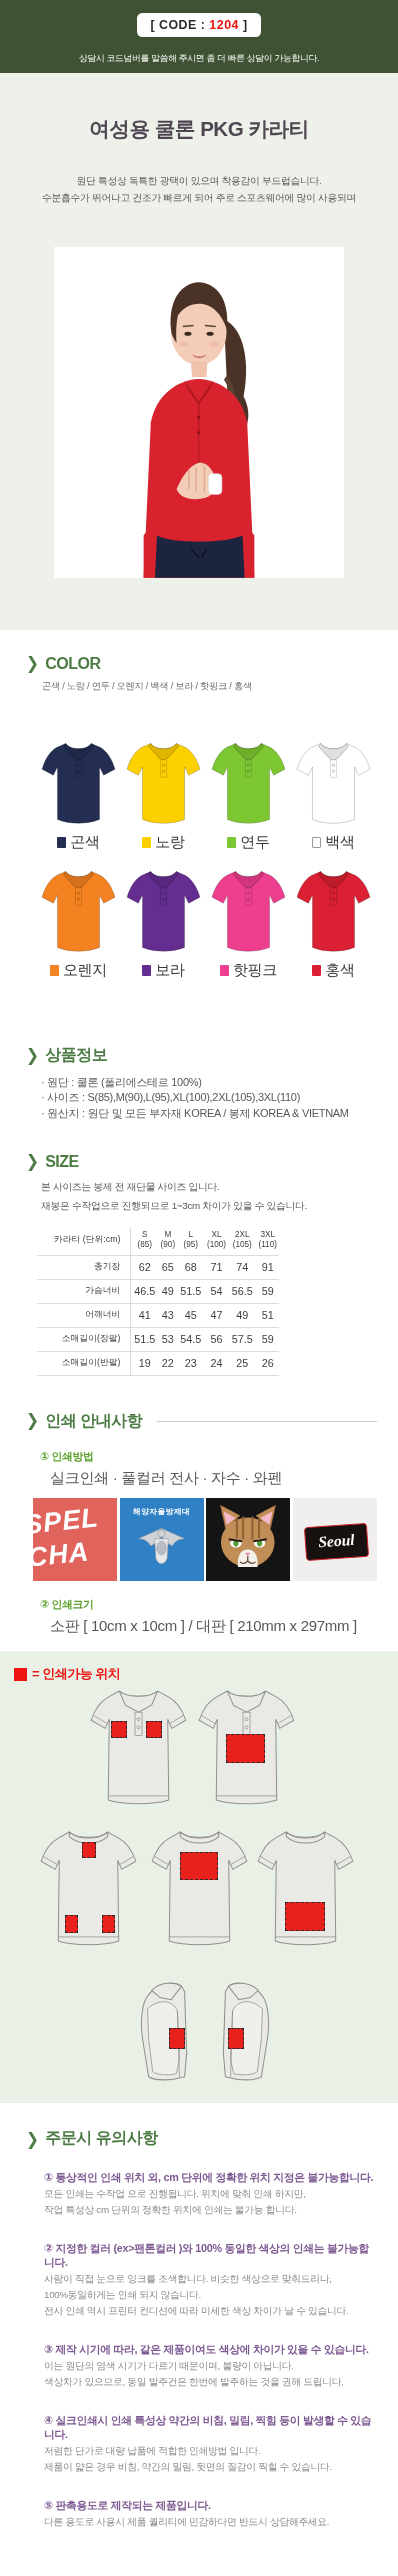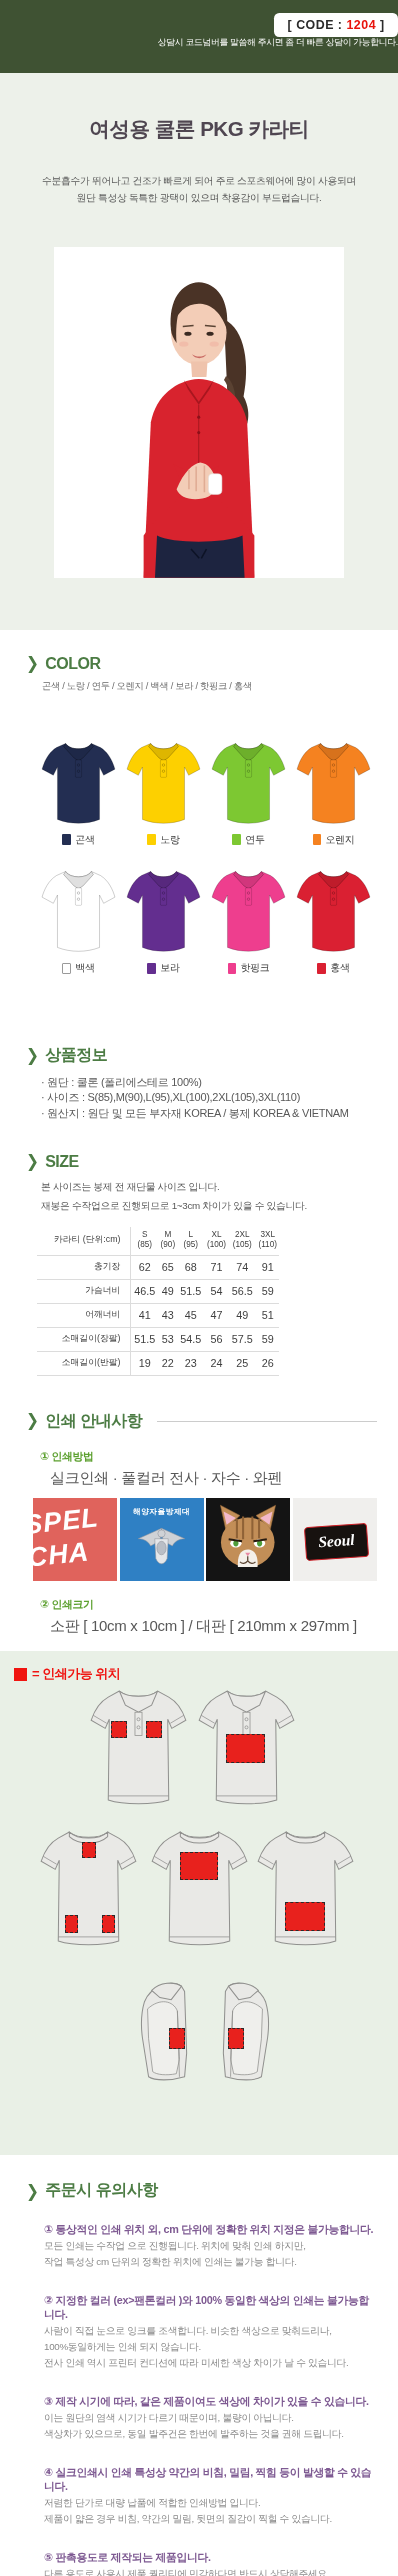--- a/index.html
+++ b/index.html
@@ -1,23 +1,23 @@
 <!DOCTYPE html>
 <html style="font-size:8.2px"><head>
 <meta charset="utf-8">
 <style>
   html,body{margin:0;padding:0;background:#ffffff;}
   body{width:398px;font-family:"Liberation Sans","DejaVu Sans",sans-serif;-webkit-font-smoothing:antialiased;}
   .page{width:398px;height:2778px;position:relative;background:#fff;overflow:hidden;}
 
   
-  .banner{height:73px;background:#3f5233;text-align:right;}
+  .banner{height:73px;background:#3f5233;text-align:center;}
   .code-box{display:inline-block;margin-top:13.4px;background:#ffffff;border-radius:5.2px;padding:4.6px 13.4px;font-size:12.4px;font-weight:bold;color:#2b2b2b;letter-spacing:0.5px;}
   .code-num{color:#e8130c;}
-  .banner-sub{margin-top:0;color:#ffffff;font-size:8.8px;letter-spacing:-0.3px;}
+  .banner-sub{margin-top:16px;color:#ffffff;font-size:8.8px;letter-spacing:-0.3px;}
 
   
   .intro{height:174px;background:#edf1ea;text-align:center;}
   .intro-title{padding-top:42px;font-size:20.6px;font-weight:800;color:#4f4651;letter-spacing:-0.5px;}
   .intro-desc{margin-top:30px;font-size:9.8px;line-height:16.5px;color:#585858;letter-spacing:-0.3px;}
 
   
   .photo-section{height:383px;background:#edf1ea;}
   .photo-box{width:290px;height:331px;margin:0 auto;background:#ffffff;overflow:hidden;}
 
@@ -29,21 +29,21 @@
   .sec-heading .rule{flex:1;height:1px;background:#cccccc;margin:0 20.6px 0 14.4px;}
 
   .color-list{margin:6.7px 0 0 42px;font-size:9.3px;color:#6a6a6a;letter-spacing:-0.3px;}
 
   .swatch-grid{margin:44px 0 0 36px;width:340px;display:flex;flex-wrap:wrap;}
   .swatch{width:85px;height:114px;margin-bottom:14.4px;text-align:center;}
   .swatch-shirt{width:77px;height:93px;display:block;margin:0 auto;}
   .swatch-label{margin-top:3.1px;display:flex;align-items:center;justify-content:center;gap:4.1px;}
   .chip{width:8.8px;height:11.3px;display:inline-block;border-radius:1px;}
   .chip.outline{border:0.5px solid #9a9a9a;box-sizing:border-box;}
-  .swatch-name{font-size:10px;color:#383838;letter-spacing:-0.3px;}
+  .swatch-name{font-size:15px;color:#383838;letter-spacing:-0.3px;}
 
   .info-items{margin:8.2px 0 0 41px;font-size:11px;line-height:15.5px;color:#585858;letter-spacing:-0.3px;}
 
   .size-notes{margin:7.2px 0 0 41px;font-size:9.8px;line-height:18.5px;color:#585858;letter-spacing:-0.3px;}
   table.size-table{margin:11.3px 0 0 37px;border-collapse:collapse;width:242px;}
   .size-table th,.size-table td{font-weight:normal;text-align:center;color:#3f3f3f;}
   .size-table thead th{font-size:8.2px;line-height:9.8px;padding:3.1px 0 5.2px 0;}
   .size-table tbody tr{border-top:0.5px solid #dcdcdc;}
   .size-table tbody tr:last-child{border-bottom:0.5px solid #dcdcdc;}
   .size-table td{font-size:10.8px;height:21px;}
@@ -57,21 +57,21 @@
   .sample{width:84px;height:83px;overflow:hidden;position:relative;}
   .s1{background:#e0635c;}
   .s1 .st{position:absolute;left:-7.2px;top:7.2px;transform:rotate(-6deg);color:#ffffff;font-size:27px;font-weight:800;font-style:italic;line-height:33px;letter-spacing:1px;white-space:nowrap;}
   .s2{background:#2f80c4;text-align:center;}
   .s2 .txt{margin-top:9.3px;color:#ffffff;font-size:7.7px;font-weight:bold;letter-spacing:0.5px;}
   .s3{background:#141414;}
   .s4{background:#f0efed;}
   .patch{position:absolute;left:12.4px;top:27px;width:61px;height:32px;background:#17120f;border:1.5px solid #cf2027;border-radius:4.1px;transform:rotate(-4deg);color:#ffffff;font-family:"Liberation Serif","DejaVu Serif",serif;font-style:italic;font-weight:bold;font-size:15.5px;text-align:center;line-height:30px;}
 
   
-  .band{height:504px;background:#e9f0e6;position:relative;}
+  .band{height:452px;background:#e9f0e6;position:relative;}
   .legend{position:absolute;left:14.4px;top:14.4px;display:flex;align-items:center;gap:5.2px;}
   .legend .sq{width:12.4px;height:12.4px;background:#f01410;}
   .legend .ltxt{color:#f01410;font-size:13px;font-weight:800;letter-spacing:-0.5px;}
   .diagram{position:absolute;}
   .rrect{position:absolute;background:#e8211d;border:1px dashed #2a2a2a;box-sizing:border-box;}
   .ra1{left:111px;top:70px;width:16px;height:17px;}
   .ra2{left:146px;top:70px;width:16px;height:17px;}
   .rb1{left:226px;top:83px;width:39px;height:29px;}
   .rc1{left:82px;top:191px;width:14.4px;height:16px;}
   .rc2{left:65px;top:264px;width:13.4px;height:17.5px;}
@@ -128,22 +128,22 @@
 <div class="page">
 
   <div class="banner">
     <div class="code-box"><span>[ CODE : </span><span class="code-num">1204</span><span> ]</span></div>
     <div class="banner-sub">상담시 코드넘버를 말씀해 주시면 좀 더 빠른 상담이 가능합니다.</div>
   </div>
 
   <div class="intro">
     <div class="intro-title">여성용 쿨론 PKG 카라티</div>
     <div class="intro-desc">
+      <div>원단 특성상 독특한 광택이 있으며 착용감이 부드럽습니다.</div>
       <div>수분흡수가 뛰어나고 건조가 빠르게 되어 주로 스포츠웨어에 많이 사용되며</div>
-      <div>원단 특성상 독특한 광택이 있으며 착용감이 부드럽습니다.</div>
     </div>
   </div>
 
   <div class="photo-section">
     <div class="photo-box">
       <svg width="290" height="331" viewBox="0 0 563 642">
         <rect x="0" y="0" width="563" height="642" fill="#ffffff"></rect>
         <path d="M330,140 C372,160 380,230 368,290 C390,330 370,380 340,360 Z" fill="#4a3326"></path>
         <path d="M334,250 C360,270 356,330 338,356 C348,300 340,270 330,258 Z" fill="#5a4232"></path>
         <ellipse cx="281" cy="165" rx="54" ry="64" fill="#f3cdb7"></ellipse>
@@ -201,35 +201,35 @@
       <div class="swatch">
         <svg class="swatch-shirt" viewBox="0 0 150 180" style="color: rgb(125, 200, 50);">
             <use href="#polo-sym"></use>
           </svg>
         <div class="swatch-label">
             <span class="chip" style="background: rgb(125, 200, 50);"></span>
             <span class="swatch-name">연두</span>
           </div>
       </div>
       <div class="swatch">
+        <svg class="swatch-shirt" viewBox="0 0 150 180" style="color: rgb(255, 255, 255);">
+            <use href="#polo-sym"></use>
+          </svg>
+        <div class="swatch-label">
+            <span class="chip outline" style="background: rgb(255, 255, 255);"></span>
+            <span class="swatch-name">백색</span>
+          </div>
+      </div>
+      <div class="swatch">
         <svg class="swatch-shirt" viewBox="0 0 150 180" style="color: rgb(245, 130, 32);">
             <use href="#polo-sym"></use>
           </svg>
         <div class="swatch-label">
             <span class="chip" style="background: rgb(245, 130, 32);"></span>
             <span class="swatch-name">오렌지</span>
-          </div>
-      </div>
-      <div class="swatch">
-        <svg class="swatch-shirt" viewBox="0 0 150 180" style="color: rgb(255, 255, 255);">
-            <use href="#polo-sym"></use>
-          </svg>
-        <div class="swatch-label">
-            <span class="chip outline" style="background: rgb(255, 255, 255);"></span>
-            <span class="swatch-name">백색</span>
           </div>
       </div>
       <div class="swatch">
         <svg class="swatch-shirt" viewBox="0 0 150 180" style="color: rgb(99, 46, 143);">
             <use href="#polo-sym"></use>
           </svg>
         <div class="swatch-label">
             <span class="chip" style="background: rgb(99, 46, 143);"></span>
             <span class="swatch-name">보라</span>
           </div>

